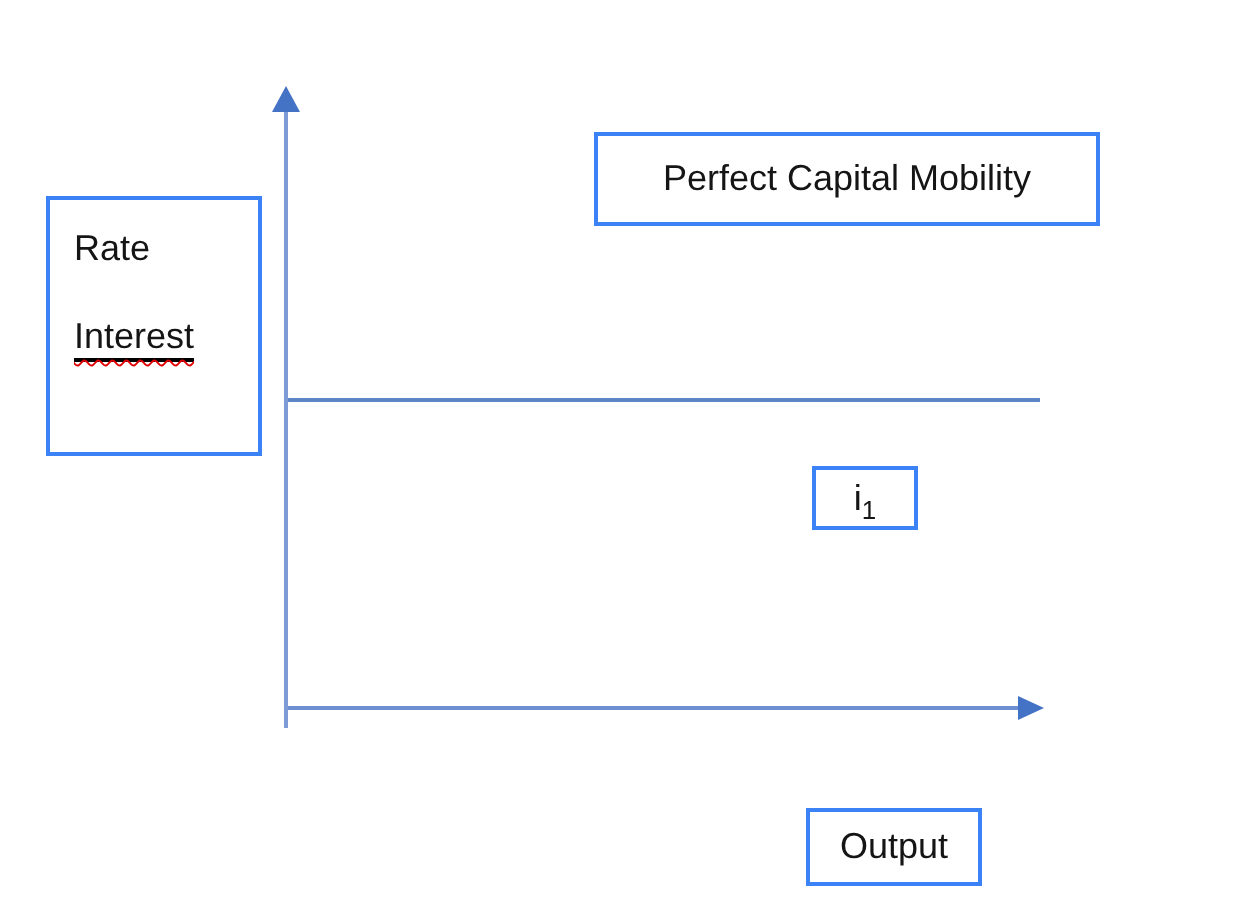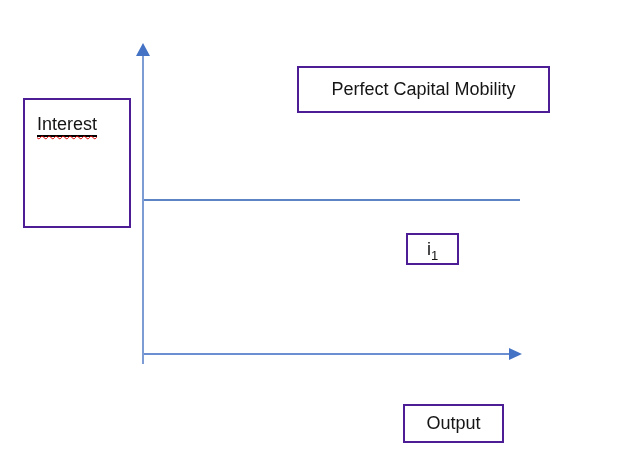--- a/index.html
+++ b/index.html
@@ -49,21 +49,21 @@
   .bp-line {
     position: absolute;
     left: 144px; top: 199px;
     width: 376px; height: 2px;
     background: #5c85c6;
   }
   
   .box {
     position: absolute;
     box-sizing: border-box;
-    border: 2px solid #4c1d95;
+    border: 2px solid #3b82f6;
     background: #ffffff;
     font-size: 18px;
   }
   .box.centered {
     display: flex;
     align-items: center;
     justify-content: center;
   }
   .rate-box {
     left: 23px; top: 98px;
@@ -74,21 +74,21 @@
   .pcm-box {
     left: 297px; top: 66px;
     width: 253px; height: 47px;
   }
   .i1-box {
     left: 406px; top: 233px;
     width: 53px; height: 32px;
   }
   .output-box {
     left: 403px; top: 404px;
-    width: 101px; height: 39px;
+    width: 88px; height: 39px;
   }
   .i1-box sub {
     font-size: 13px;
     line-height: 0;
   }
   
   .black-underline {
     display: inline-block;
     line-height: 22px;
     border-bottom: 2px solid #000000;
@@ -109,20 +109,21 @@
 
   <div class="y-axis-shaft"></div>
   <div class="y-axis-head"></div>
 
   <div class="x-axis-shaft"></div>
   <div class="x-axis-head"></div>
 
   <div class="bp-line"></div>
 
   <div class="box rate-box">
+    <div>Rate</div>
     <div>
       <span class="black-underline"><span class="squiggle">Interest</span></span>
     </div>
   </div>
 
   <div class="box centered pcm-box">
     <span>Perfect Capital Mobility</span>
   </div>
 
   <div class="box centered i1-box">

